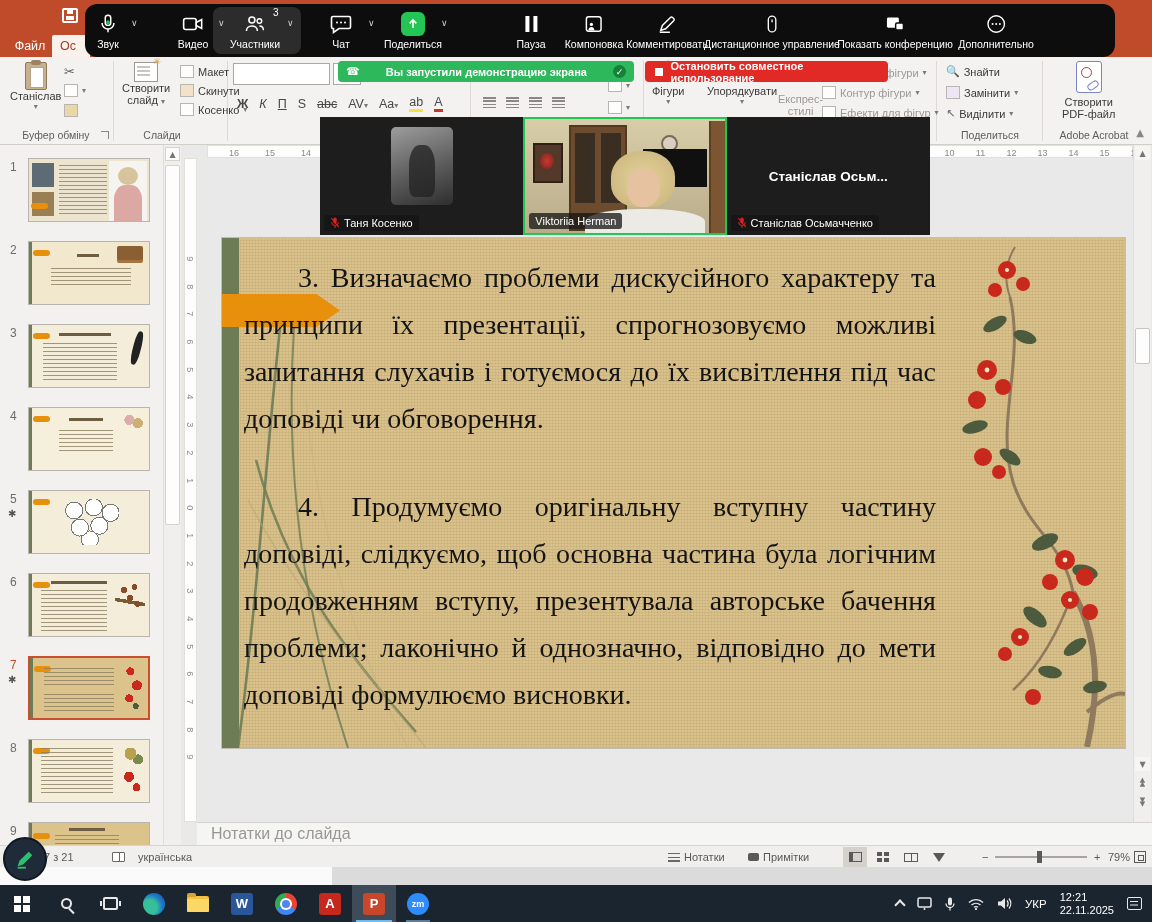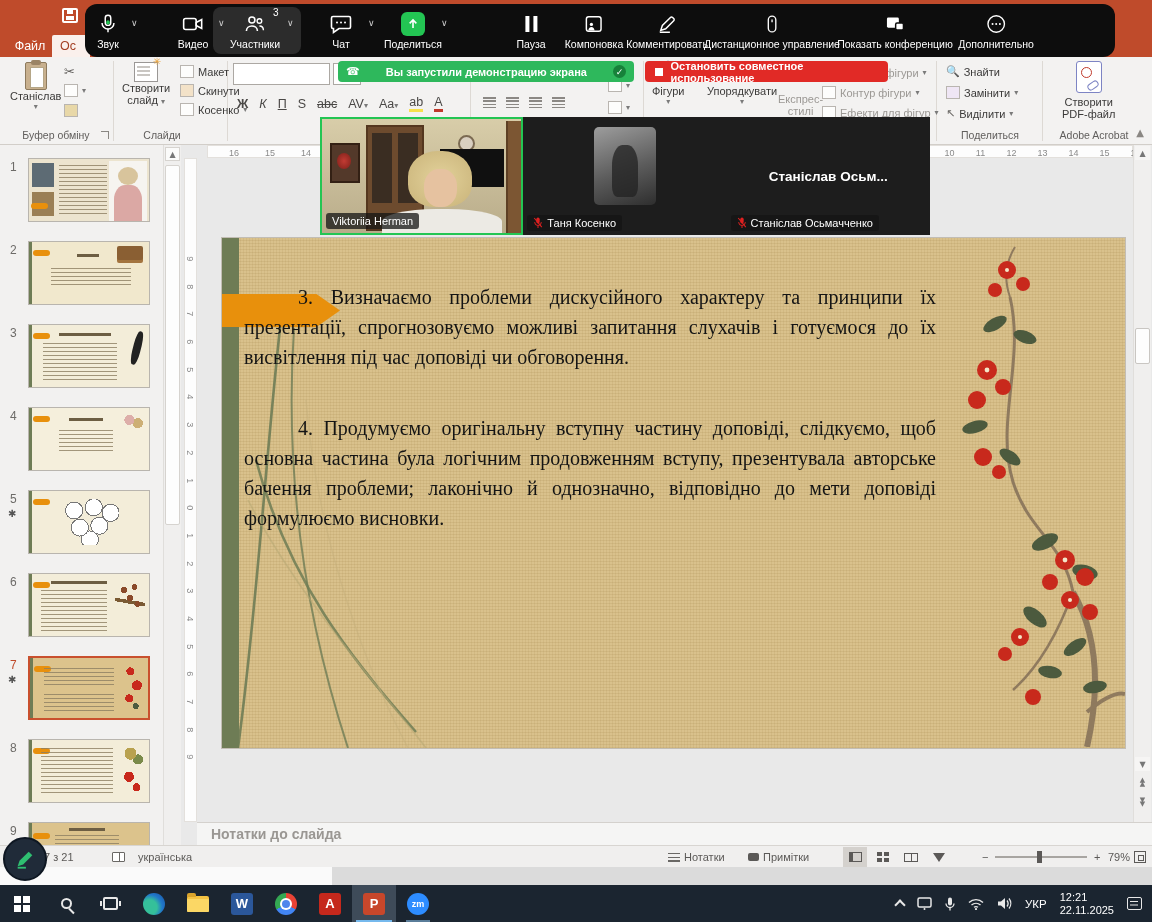--- a/index.html
+++ b/index.html
@@ -78,36 +78,36 @@
   .slide{position:absolute;left:222px;top:238px;width:903px;height:510px;z-index:1;
     background-color:#d9c18c;
     background-image:
       repeating-linear-gradient(0deg, rgba(150,120,60,.14) 0 1px, transparent 1px 3px),
       repeating-linear-gradient(90deg, rgba(160,128,66,.12) 0 1px, transparent 1px 3px);
     box-shadow:0 0 0 1px #c2bdb4;overflow:hidden;}
   .stripe{position:absolute;left:0;top:0;width:17px;height:510px;background:#6e7c55;}
   .arrow-callout{position:absolute;left:0;top:56px;width:118px;height:33px;background:#e8900c;
     clip-path:polygon(0 0,80% 0,100% 50%,80% 100%,0 100%);}
   .slide-textbox{position:absolute;left:22px;top:16px;width:692px;
-    font-family:"Liberation Serif",serif;font-size:20px;line-height:30px;color:#141414;
-    text-align:justify;margin-top:28px;}
+    font-family:"Liberation Serif",serif;font-size:28px;line-height:47px;color:#141414;
+    text-align:justify;}
   .slide-textbox p{margin:0;text-indent:54px;}
   .slide-textbox p + p{margin-top:41px;}
   .grass-svg{position:absolute;left:8px;top:62px;z-index:0;}
   .flowers-svg{position:absolute;right:0;top:4px;}
 
   
   .vscroll{position:absolute;left:1133px;top:145px;width:18px;height:677px;background:#f0efee;border-left:1px solid #e0dedb;z-index:1;}
   .vs-btn{position:absolute;left:1px;width:15px;height:14px;color:#777;font-size:8px;display:flex;align-items:center;justify-content:center;font-family:"DejaVu Sans",sans-serif;background:#f6f5f4;}
   .vs-thumb{position:absolute;left:1px;top:183px;width:15px;height:36px;background:#fdfdfd;border:1px solid #c9c6c2;border-radius:2px;}
   .dbl{line-height:4px;font-size:7px;display:flex;flex-direction:column;align-items:center;}
 
   
   .notesbar{position:absolute;left:197px;top:822px;width:955px;height:23px;background:#f5f5f4;border-top:1px solid #d4d1cd;z-index:1;display:flex;align-items:center;padding-left:14px;}
-  .notesbar span{font-size:14px;color:#9a9793;font-weight:bold;}
+  .notesbar span{font-size:16px;color:#9a9793;}
   .statusbar{position:absolute;left:0;top:845px;width:1152px;height:22px;background:#f0efee;border-top:1px solid #d8d5d1;z-index:2;font-size:11px;color:#5b5957;}
   .sb-item{position:absolute;top:0;height:22px;display:flex;align-items:center;gap:4px;white-space:nowrap;}
   .ic-book{width:13px;height:10px;border:1px solid #6a6865;border-radius:1px;position:relative;background:#fff;}
   .ic-book:before{content:"";position:absolute;left:5.5px;top:0;width:1px;height:8px;background:#6a6865;}
   .ic-notes3{width:12px;height:9px;background:repeating-linear-gradient(#6a6865 0 1.4px,transparent 1.4px 3.6px);}
   .ic-bubble{width:11px;height:8px;background:#5b5957;border-radius:2px;position:relative;}
   .ic-bubble:after{content:"";position:absolute;left:2px;bottom:-3px;border:3px solid transparent;border-top-color:#5b5957;border-left-width:2px;border-right-width:2px;}
   .viewbtn{width:24px;height:20px;display:flex;align-items:center;justify-content:center;}
   .viewbtn.active{background:#d4d1cd;}
   .ic-vnorm{width:13px;height:10px;border:1px solid #5b5957;background:linear-gradient(90deg,#5b5957 3px,transparent 3px);}
@@ -834,48 +834,48 @@
     <span class="phone">☎</span>
     <span class="txt">Вы запустили демонстрацию экрана</span>
     <span class="chkcircle">✓</span>
   </div>
   <div class="banner banner-red">
     <span class="stopsq"></span>
     <span>Остановить совместное использование</span>
   </div>
 
   <div class="vstrip">
+    <div class="vtile">
+      <div class="photo-thumb"></div>
+      <div class="nametag">
+        <svg class="mic-muted" width="10" height="12" viewBox="0 0 12 14">
+            <rect x="4" y="0.5" width="4" height="7" rx="2" fill="#e02020"></rect>
+            <path d="M2 6a4 4 0 0 0 8 0" fill="none" stroke="#e02020" stroke-width="1.2"></path>
+            <line x1="6" y1="10.5" x2="6" y2="13" stroke="#e02020" stroke-width="1.2"></line>
+            <line x1="1.5" y1="1" x2="10.5" y2="12" stroke="#e02020" stroke-width="1.3"></line>
+          </svg>
+        <span>Таня Косенко</span>
+      </div>
+    </div>
     <div class="vtile speaking">
       <div class="scene">
         <div class="sc-paint"></div>
           <div class="sc-cab"></div>
           <div class="sc-clock"></div>
         <div class="sc-tv"></div>
           <div class="sc-door"></div>
         <div class="sc-hair"></div>
           <div class="sc-face"></div>
           <div class="sc-shirt"></div>
       </div>
       <div class="nametag">
           <span>Viktoriia Herman</span>
         </div>
     </div>
     <div class="vtile">
-      <div class="photo-thumb"></div>
-      <div class="nametag">
-        <svg class="mic-muted" width="10" height="12" viewBox="0 0 12 14">
-            <rect x="4" y="0.5" width="4" height="7" rx="2" fill="#e02020"></rect>
-            <path d="M2 6a4 4 0 0 0 8 0" fill="none" stroke="#e02020" stroke-width="1.2"></path>
-            <line x1="6" y1="10.5" x2="6" y2="13" stroke="#e02020" stroke-width="1.2"></line>
-            <line x1="1.5" y1="1" x2="10.5" y2="12" stroke="#e02020" stroke-width="1.3"></line>
-          </svg>
-        <span>Таня Косенко</span>
-      </div>
-    </div>
-    <div class="vtile">
       <div class="center-name">Станіслав  Осьм...</div>
       <div class="nametag">
         <svg class="mic-muted" width="10" height="12" viewBox="0 0 12 14">
             <rect x="4" y="0.5" width="4" height="7" rx="2" fill="#e02020"></rect>
             <path d="M2 6a4 4 0 0 0 8 0" fill="none" stroke="#e02020" stroke-width="1.2"></path>
             <line x1="6" y1="10.5" x2="6" y2="13" stroke="#e02020" stroke-width="1.2"></line>
             <line x1="1.5" y1="1" x2="10.5" y2="12" stroke="#e02020" stroke-width="1.3"></line>
           </svg>
         <span>Станіслав Осьмачченко</span>
       </div>

